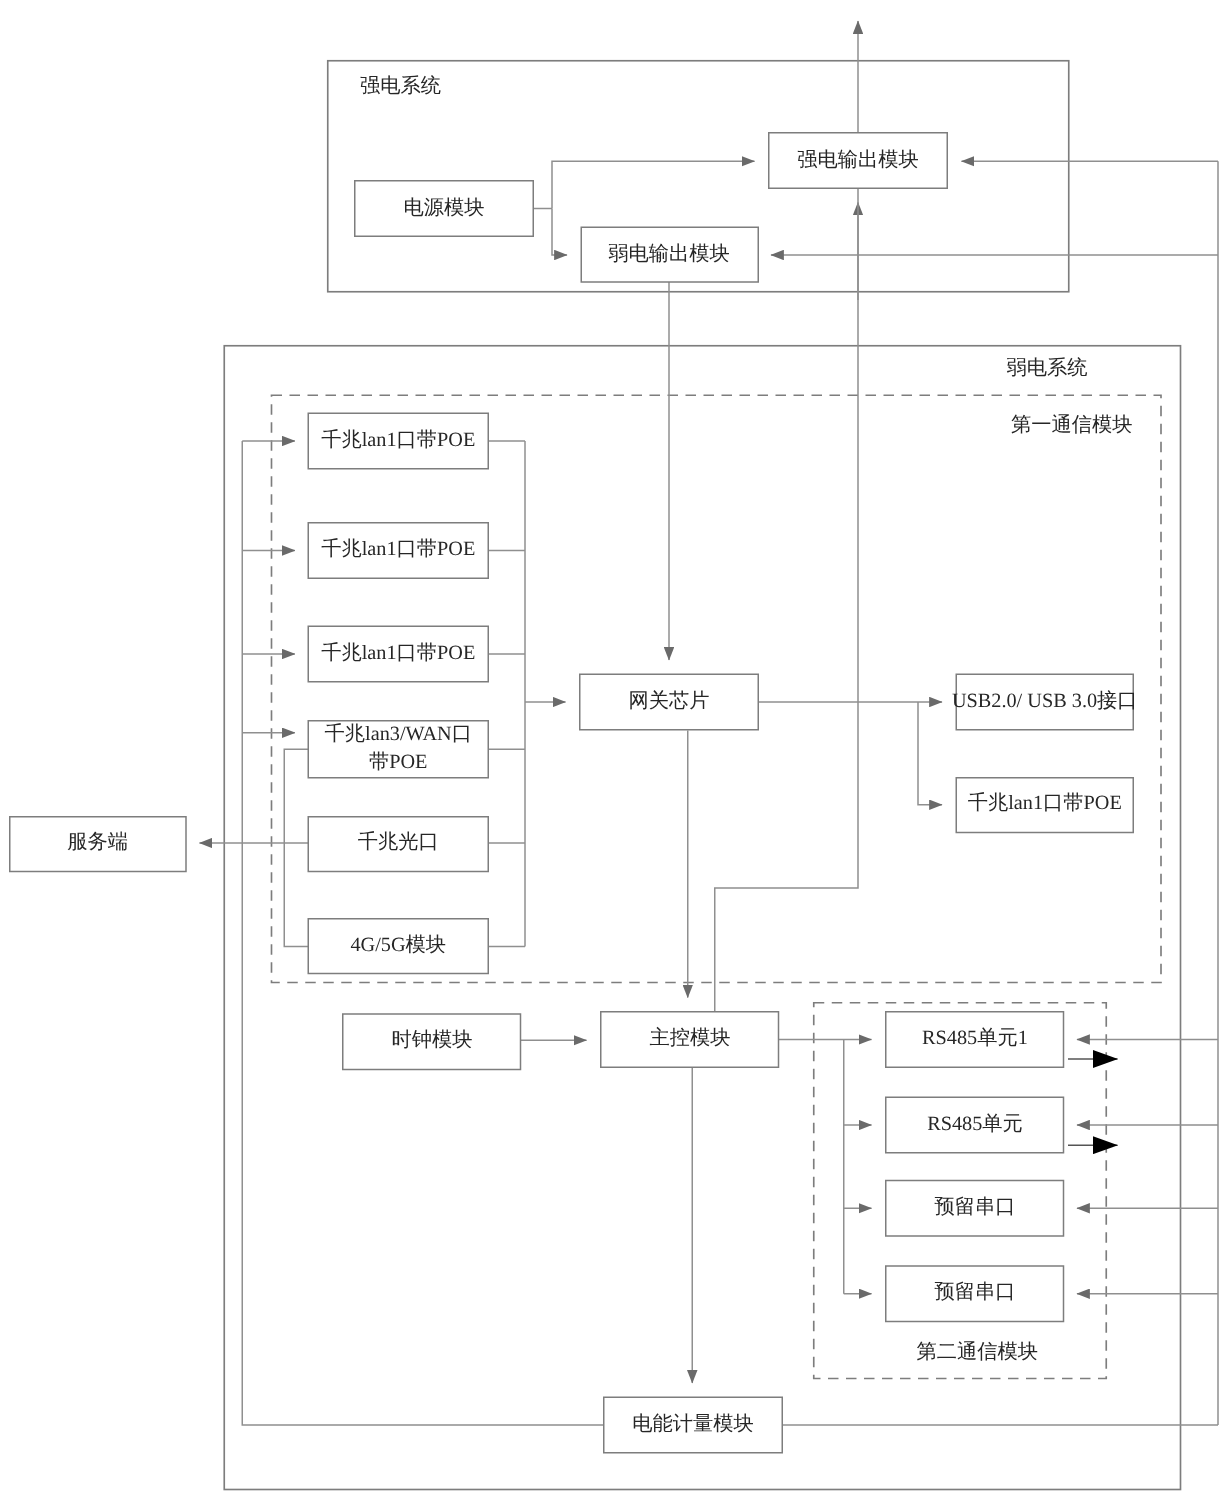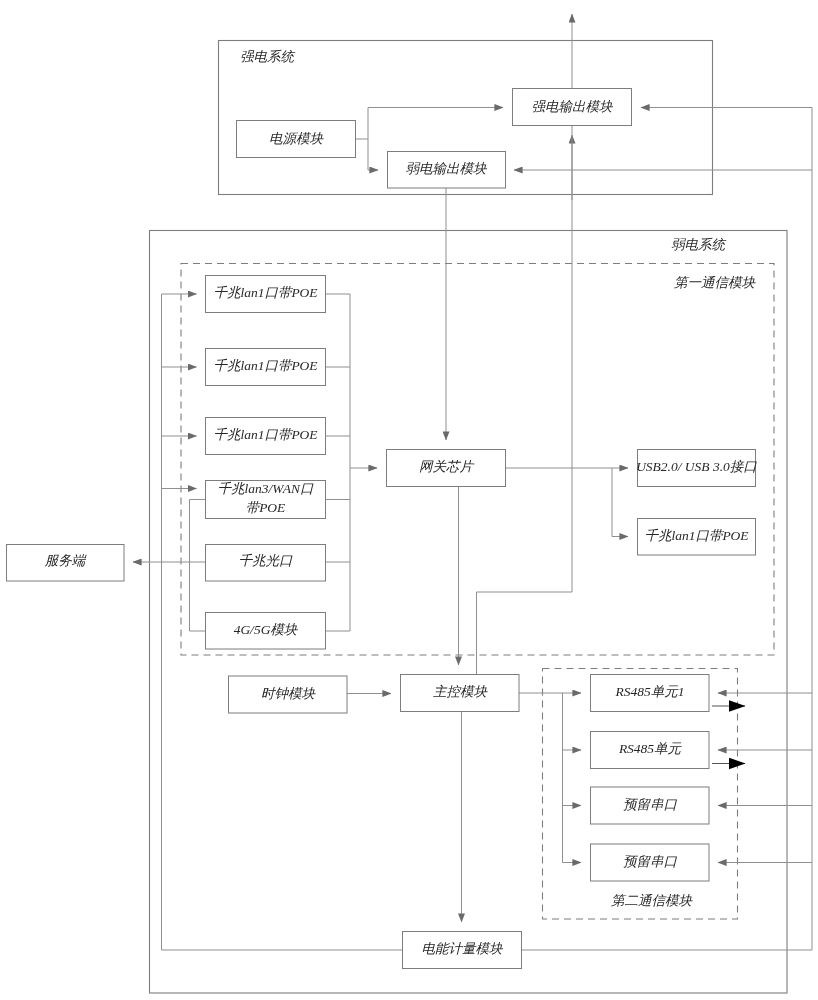--- a/index.html
+++ b/index.html
@@ -1,19 +1,19 @@
 <!DOCTYPE html>
 <html><head>
 <meta charset="utf-8">
 <title>System Block Diagram</title>
 <style>
   html,body{margin:0;padding:0;background:#ffffff;}
   body{width:818px;height:1000px;overflow:hidden;
        font-family:"Liberation Serif", serif;}
-  #diagram{position:relative;width:818px;height:1000px;font-style:italic;}
+  #diagram{position:relative;width:818px;height:1000px;}
   svg{display:block;}
   .edge{stroke:#8f8f8f;stroke-width:1;fill:none;}
   .edge-dark{stroke:#555;stroke-width:1.1;fill:none;}
   .boxline{stroke:#7d7d7d;stroke-width:1;fill:#ffffff;}
   .group{stroke:#7d7d7d;stroke-width:1.1;fill:none;}
   .dashgroup{stroke:#7d7d7d;stroke-width:1.1;fill:none;stroke-dasharray:7 5;}
   text{font-family:"Liberation Serif", serif;fill:#262626;}
   .lbl{font-size:13.5px;text-anchor:middle;dominant-baseline:middle;}
   .glbl{font-size:13.5px;}
 </style>

